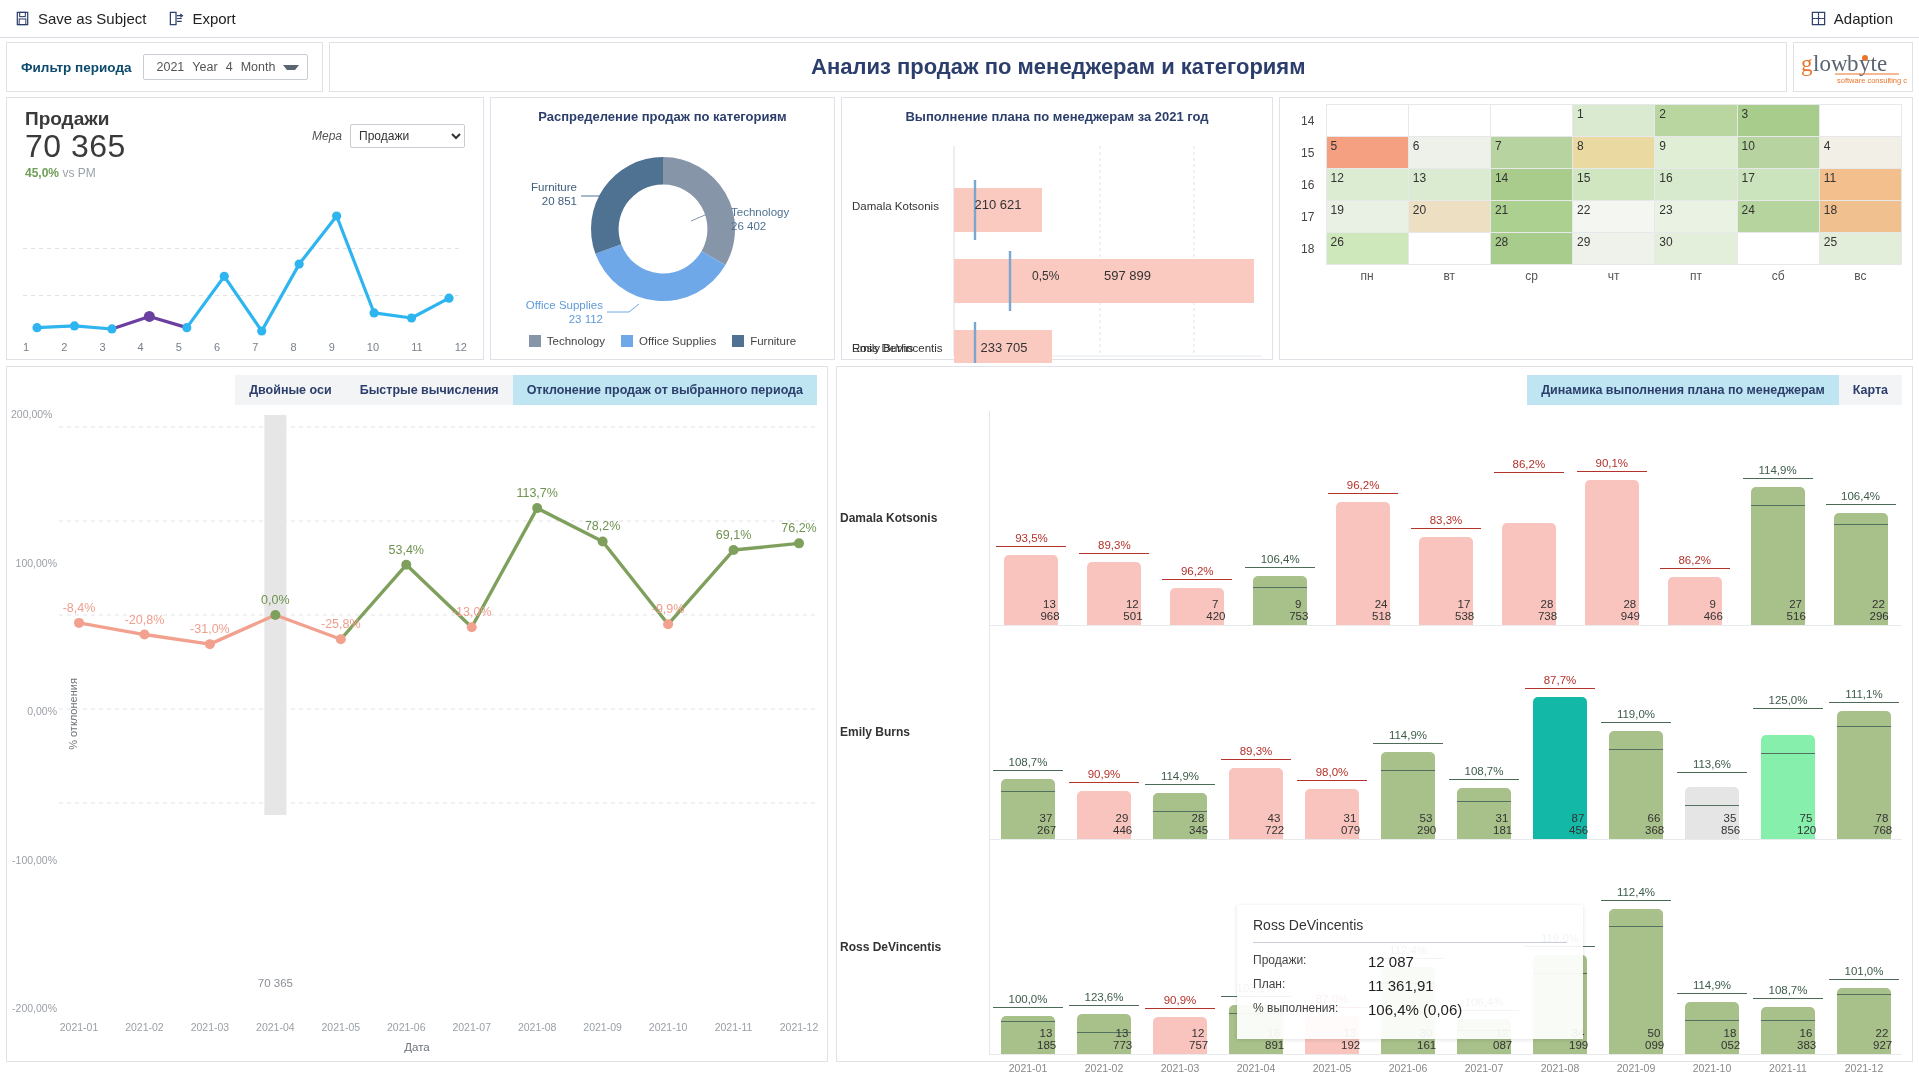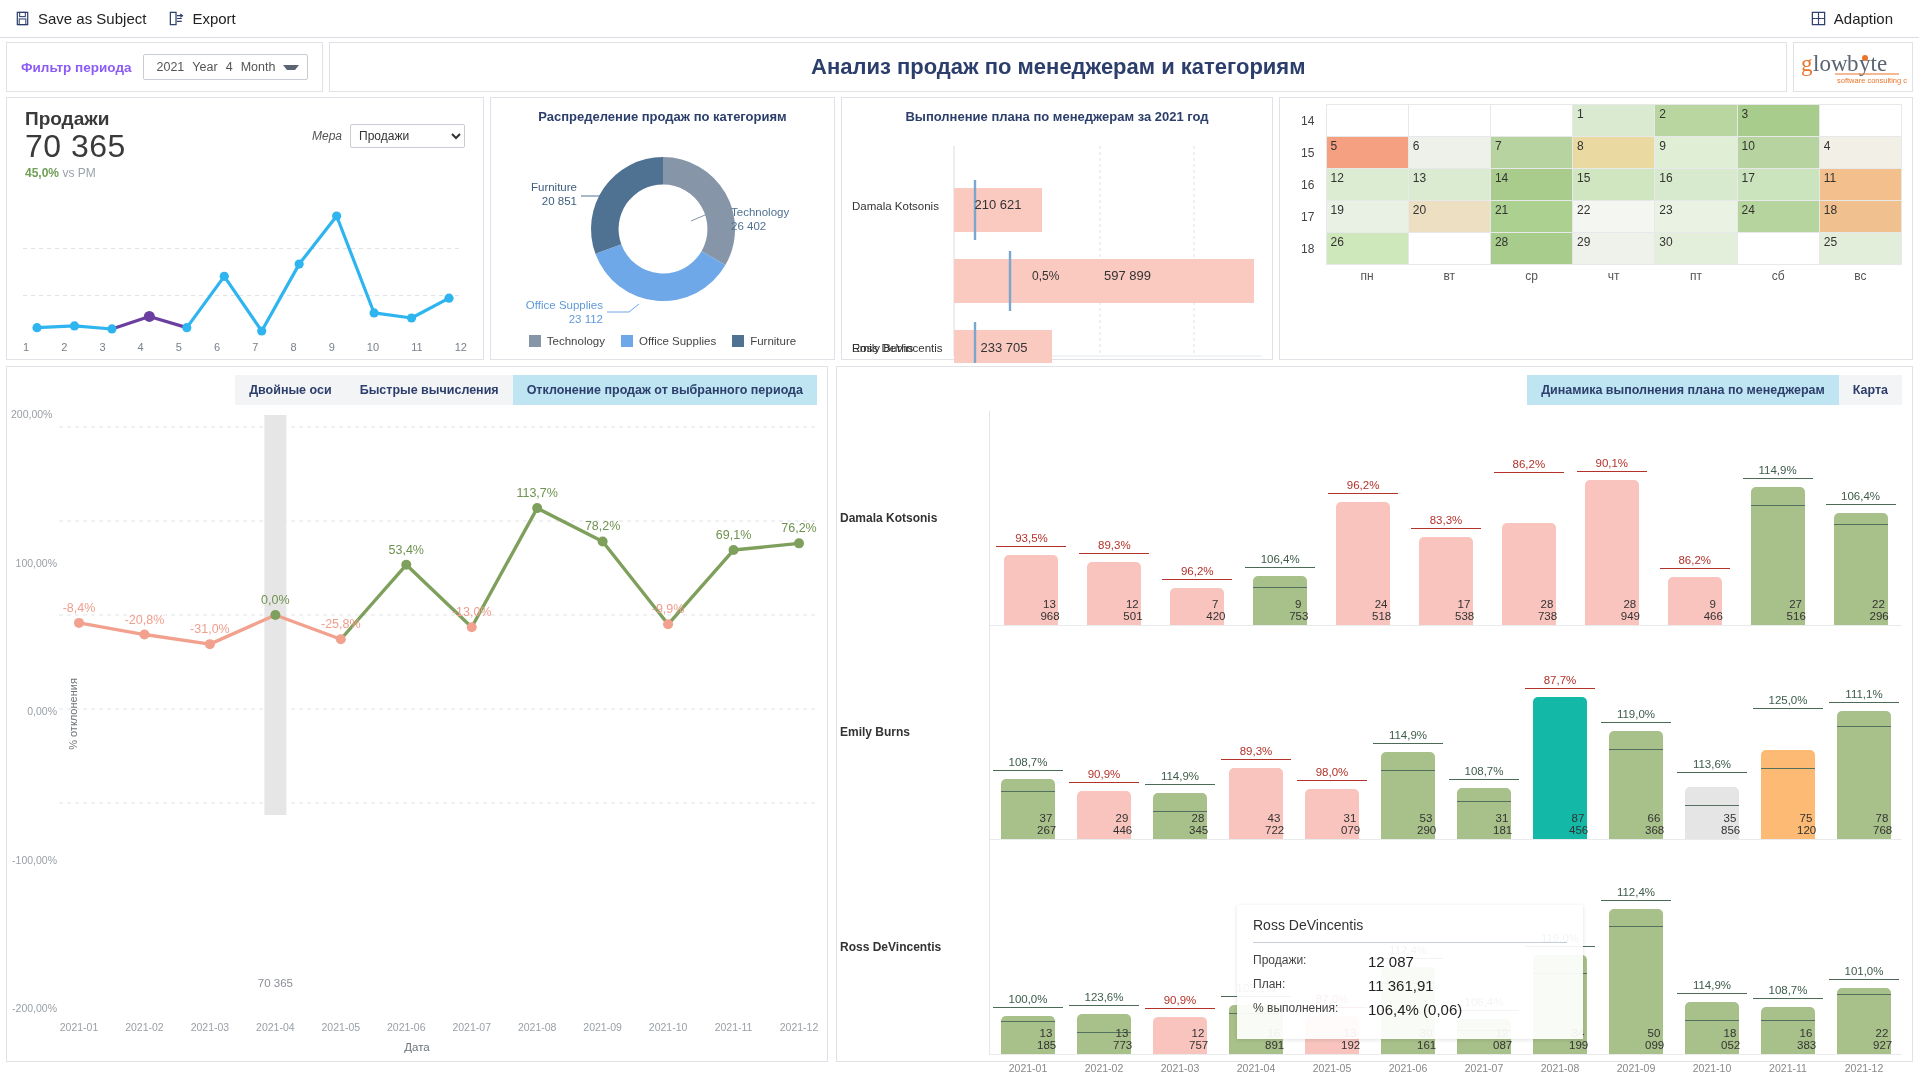--- a/index.html
+++ b/index.html
@@ -11,21 +11,21 @@
              border-bottom:1px solid #d9dde3; background:#fff; }
   .tb-btn { display:flex; align-items:center; gap:7px; font-size:15px; color:#222;
             margin-right:22px; cursor:pointer; }
   .tb-right { margin-left:auto; margin-right:12px; }
   .ic { width:17px; height:17px; display:inline-block; flex:0 0 auto; }
 
   
   #filterbar { height:54px; display:flex; align-items:stretch; padding:4px 6px 0 6px; gap:6px; }
   .fb-card { background:#fff; border:1px solid #dfe3e8; display:flex; align-items:center; }
   #fb-filter { padding:0 14px; gap:12px; }
-  .fb-label { font-size:13.5px; font-weight:bold; color:#8b5cf6; white-space:nowrap;}
+  .fb-label { font-size:13.5px; font-weight:bold; color:#0c4a6e; white-space:nowrap;}
   .period-box { border:1px solid #c8cdd4; border-radius:2px; height:26px; display:flex;
                 align-items:center; gap:0; padding:0 8px; font-size:12.5px; color:#555;
                 min-width:165px; justify-content:space-between; cursor:pointer; background:#fff;}
   .period-box span { padding:0 4px; }
   .caret { width:0;height:0;border-left:4px solid transparent;border-right:4px solid transparent;
            border-top:5px solid #5a6472; margin-left:4px;}
   #fb-title { flex:1; justify-content:center; }
   #fb-title .t { font-size:22px; font-weight:bold; color:#2c3e6b; }
   #fb-logo { width:120px; justify-content:center; }
 
@@ -618,21 +618,21 @@
           <div class="bar-cell">
             <div class="pct grn" style="bottom:66.4608695652174px">113,6%</div>
             <div class="bar" style="height:52px;background:#e5e5e5">
               <div style="position:absolute;left:0;right:0;top:17.239999999999995px;border-top:1.6px solid #54705e"></div>
               <span class="val">35 856</span>
             </div>
 
           </div>
           <div class="bar-cell">
             <div class="pct grn" style="bottom:130.47826086956522px">125,0%</div>
-            <div class="bar" style="height:89px;background:#fdba74">
+            <div class="bar" style="height:104px;background:#86efac">
               <div style="position:absolute;left:0;right:0;top:18px;border-top:1.6px solid #54705e"></div>
               <span class="val">75 120</span>
             </div>
 
           </div>
           <div class="bar-cell">
             <div class="pct grn" style="bottom:136.42608695652174px">111,1%</div>
             <div class="bar" style="height:128.42608695652174px;background:#a8c08a">
               <div style="position:absolute;left:0;right:0;top:14.989999999999995px;border-top:1.6px solid #54705e"></div>
               <span class="val">78 768</span>

